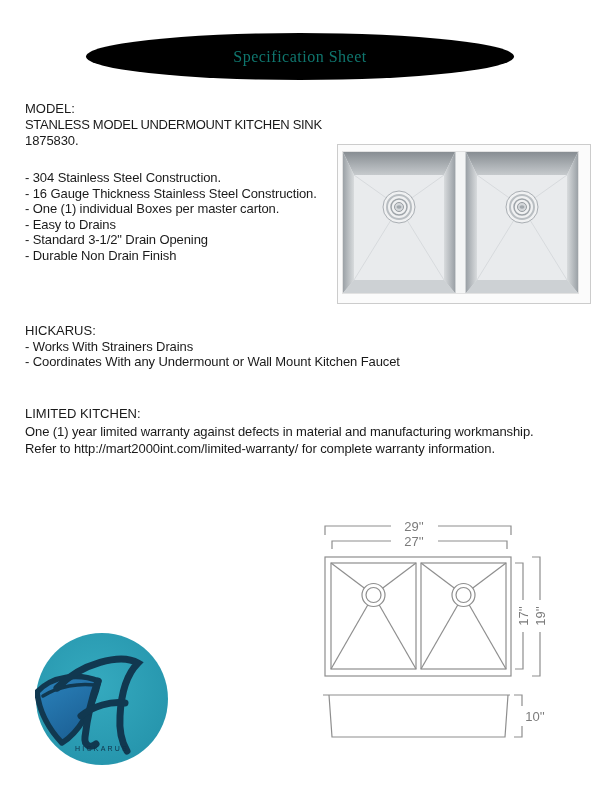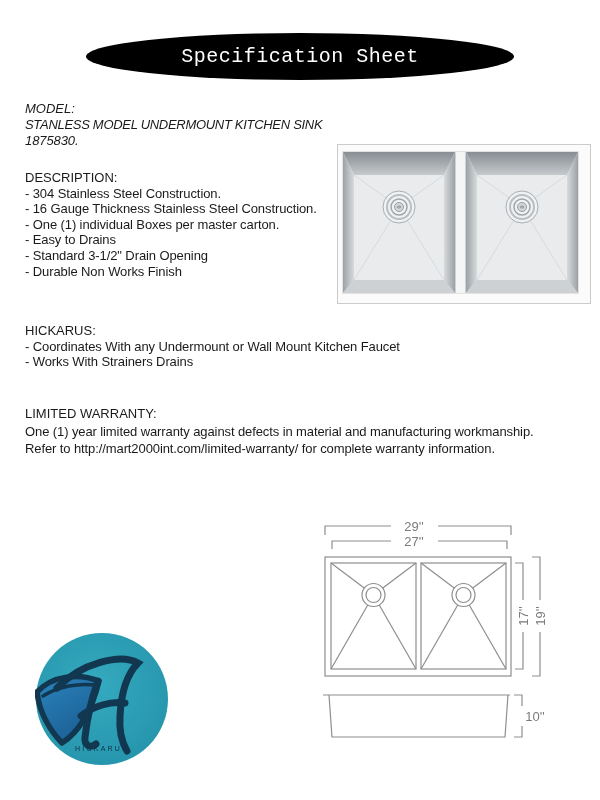--- a/index.html
+++ b/index.html
@@ -6,25 +6,25 @@
   .page{
     position:relative;width:600px;height:800px;background:#ffffff;overflow:hidden;
     font-family:"Liberation Sans",sans-serif;color:#1a1a1a;
   }
   .header-ellipse{
     position:absolute;left:86px;top:33px;width:428px;height:47px;
     background:#000;border-radius:50%;
     display:flex;align-items:center;justify-content:center;
   }
   .header-ellipse span{
-    color:#ffffff;font-family:Liberation Mono, monospace;font-size:20px;letter-spacing:.5px;
+    color:#0f766e;font-family:Liberation Serif, serif;font-size:16px;letter-spacing:.5px;
   }
   .textblock{position:absolute;left:25px;font-size:13px;letter-spacing:-.1px;line-height:15.6px;}
   .textblock .heading{letter-spacing:0;}
-  .block-model{top:101px;line-height:16px;font-style:italic;}
+  .block-model{top:101px;line-height:16px;}
   .block-description{top:170px;}
   .block-operation{top:323px;}
   .block-warranty{top:405px;line-height:17.5px;}
   .product-photo{position:absolute;left:337px;top:144px;width:254px;height:160px;}
   .tech-drawing{position:absolute;left:295px;top:508px;width:280px;height:250px;}
   .tech-drawing text{font-family:"Liberation Sans",sans-serif;font-size:13px;}
   .brand-logo{position:absolute;left:35px;top:632px;width:134px;height:134px;}
 </style>
 </head>
 <body>
@@ -104,37 +104,36 @@
         <circle cx="56" cy="55" r="16" fill="#f0f1f2" stroke="#a9aeb3"></circle>
         <circle cx="56" cy="55" r="12" fill="none" stroke="#b9bec2" stroke-width="2"></circle>
         <circle cx="56" cy="55" r="8" fill="none" stroke="#9ea4a9" stroke-width="1.5"></circle>
         <circle cx="56" cy="55" r="4.5" fill="#d5d8db" stroke="#969ca1"></circle>
         <ellipse cx="56" cy="55" rx="2.5" ry="1.8" fill="#a2a8ad"></ellipse>
       </g>
     </g>
   </svg>
 
   <div class="textblock block-description">
-    <div class="heading">DESCRIPTION:</div>
     <div>- 304 Stainless Steel Construction.</div>
     <div>- 16 Gauge Thickness Stainless Steel Construction.</div>
     <div>- One (1) individual Boxes per master carton.</div>
     <div>- Easy to Drains</div>
     <div>- Standard 3-1/2" Drain Opening</div>
-    <div>- Durable Non Works Finish</div>
+    <div>- Durable Non Drain Finish</div>
   </div>
 
   <div class="textblock block-operation">
     <div class="heading">HICKARUS:</div>
+    <div>- Works With Strainers Drains</div>
     <div>- Coordinates With any Undermount or Wall Mount Kitchen Faucet</div>
-    <div>- Works With Strainers Drains</div>
   </div>
 
   <div class="textblock block-warranty">
-    <div class="heading">LIMITED WARRANTY:</div>
+    <div class="heading">LIMITED KITCHEN:</div>
     <div>One (1) year limited warranty against defects in material and manufacturing workmanship.</div>
     <div>Refer to http://mart2000int.com/limited-warranty/ for complete warranty information.</div>
   </div>
 
   <svg class="tech-drawing" viewBox="0 0 280 250">
     <g stroke="#8e8e8e" fill="none" stroke-width="1.2">
 
       <polyline points="30,27 30,18 96,18"></polyline>
       <polyline points="143,18 216,18 216,27"></polyline>
 

